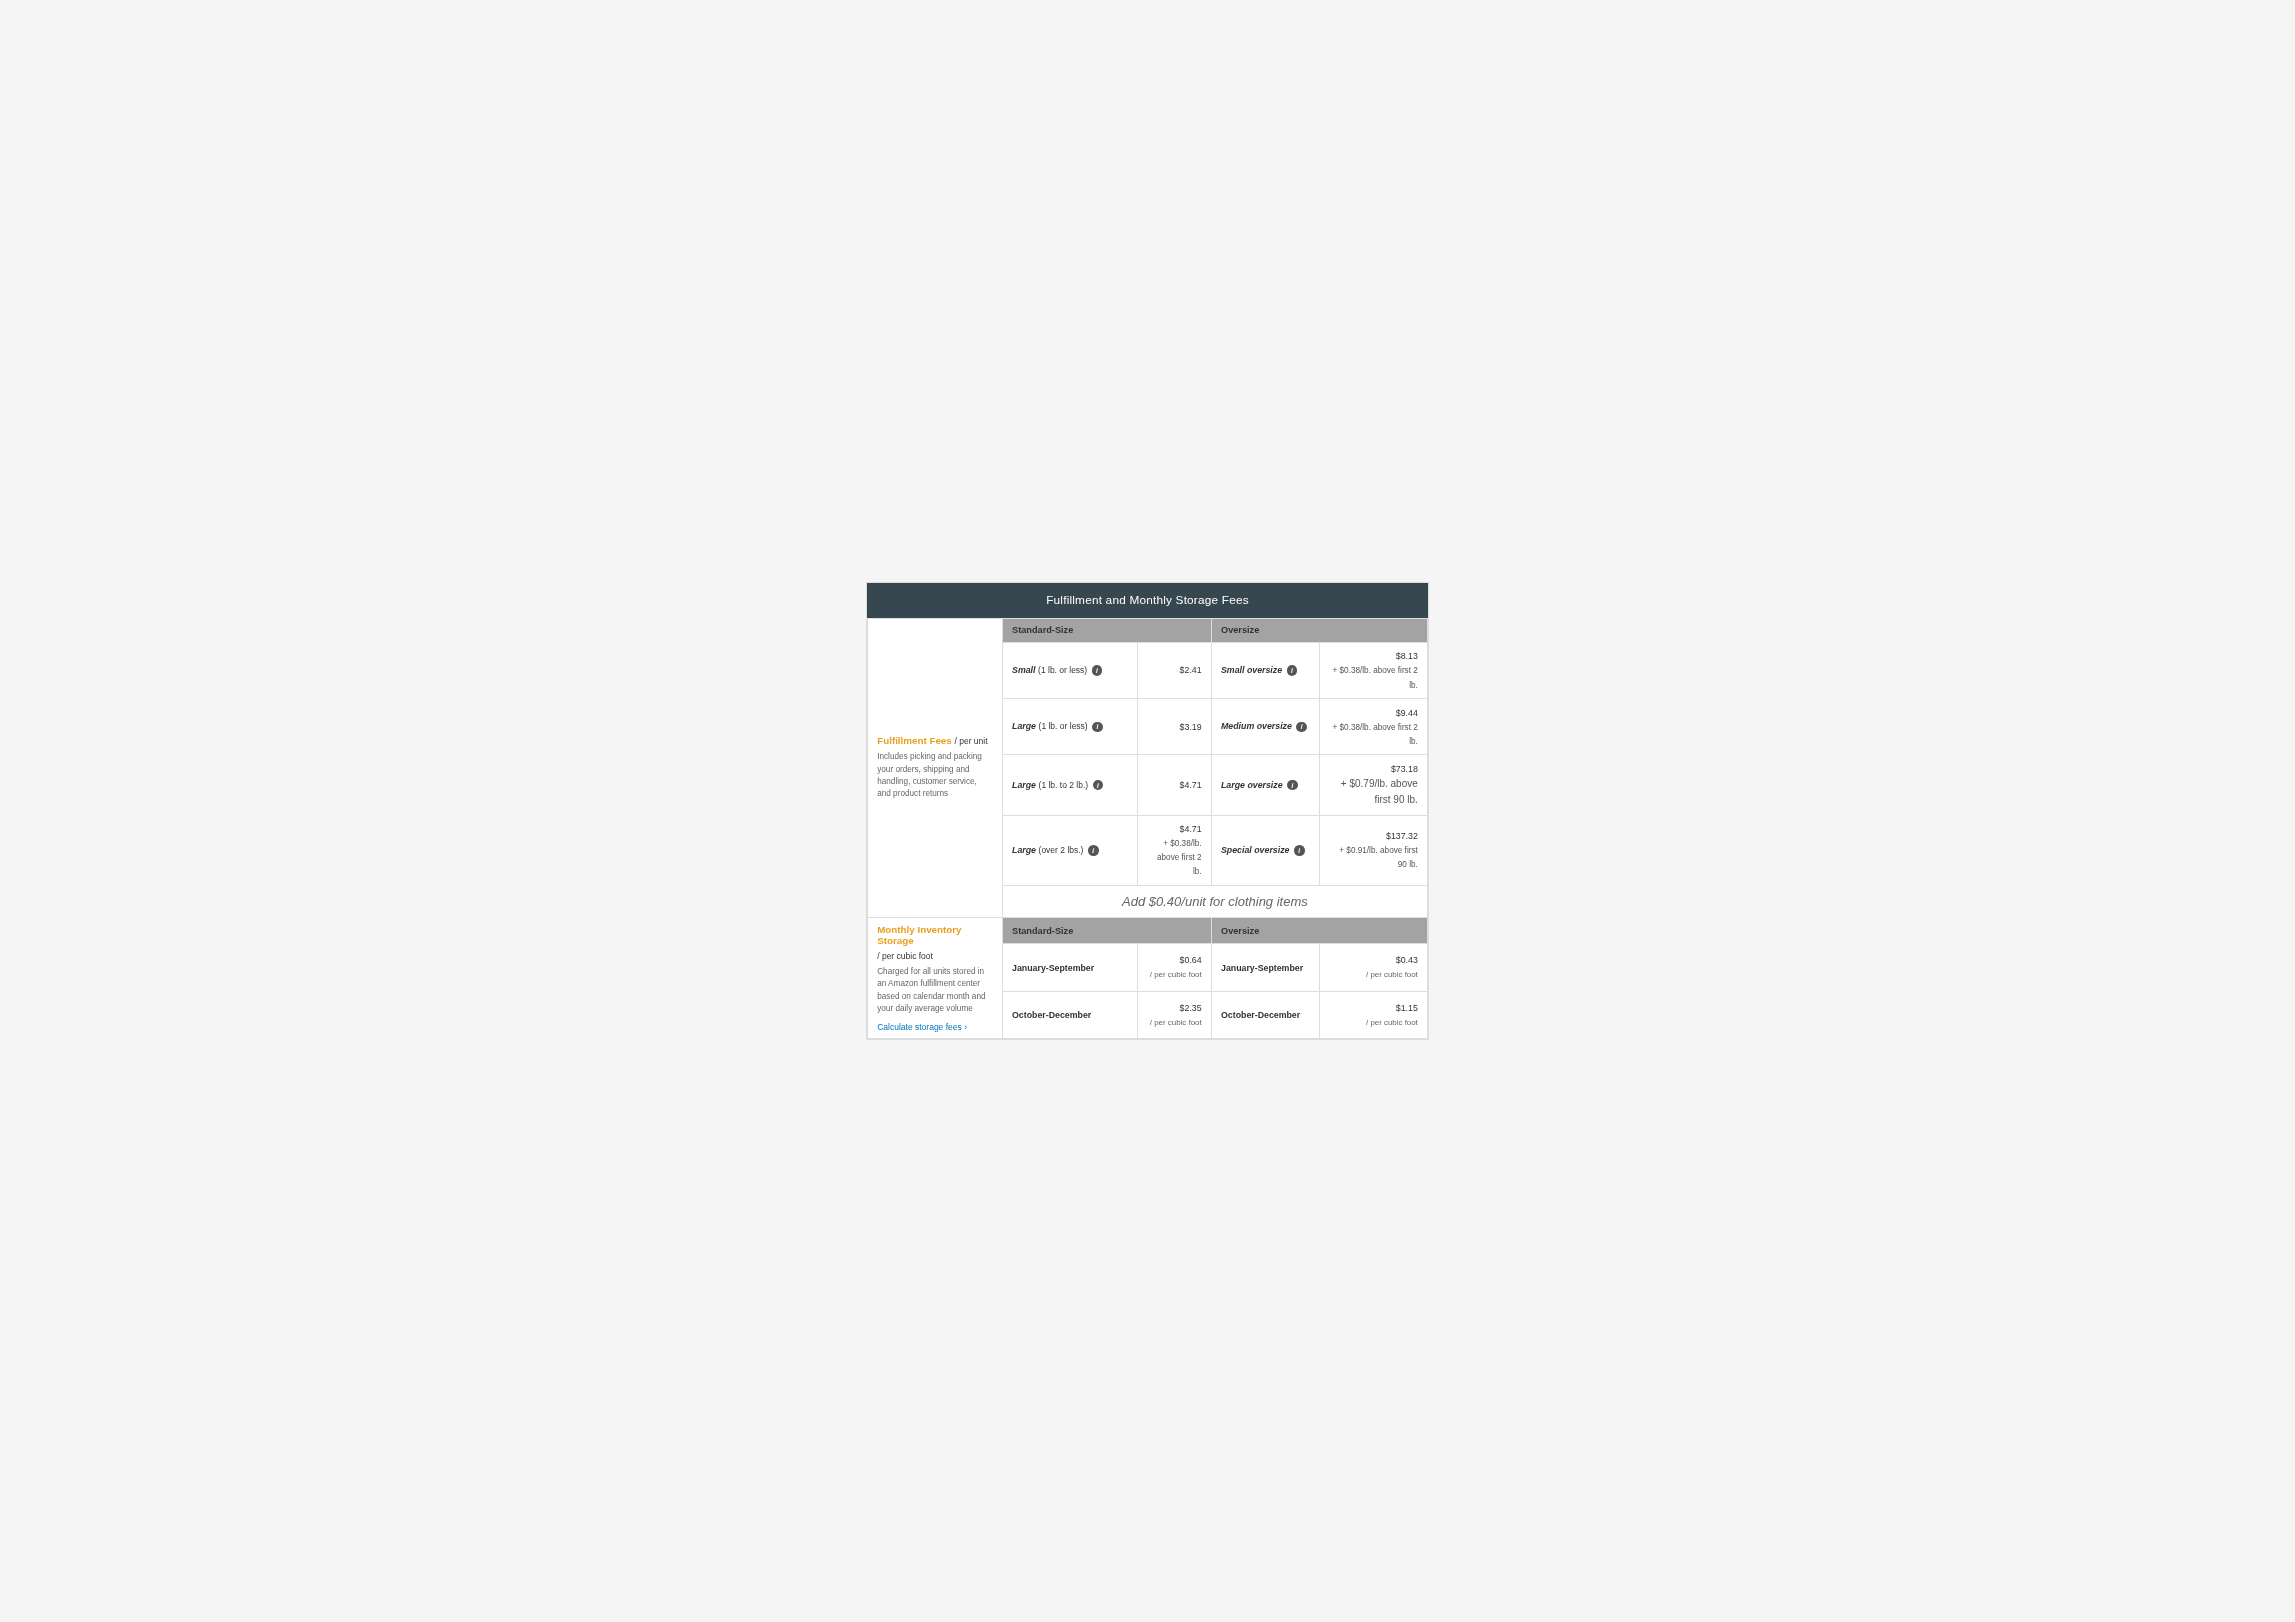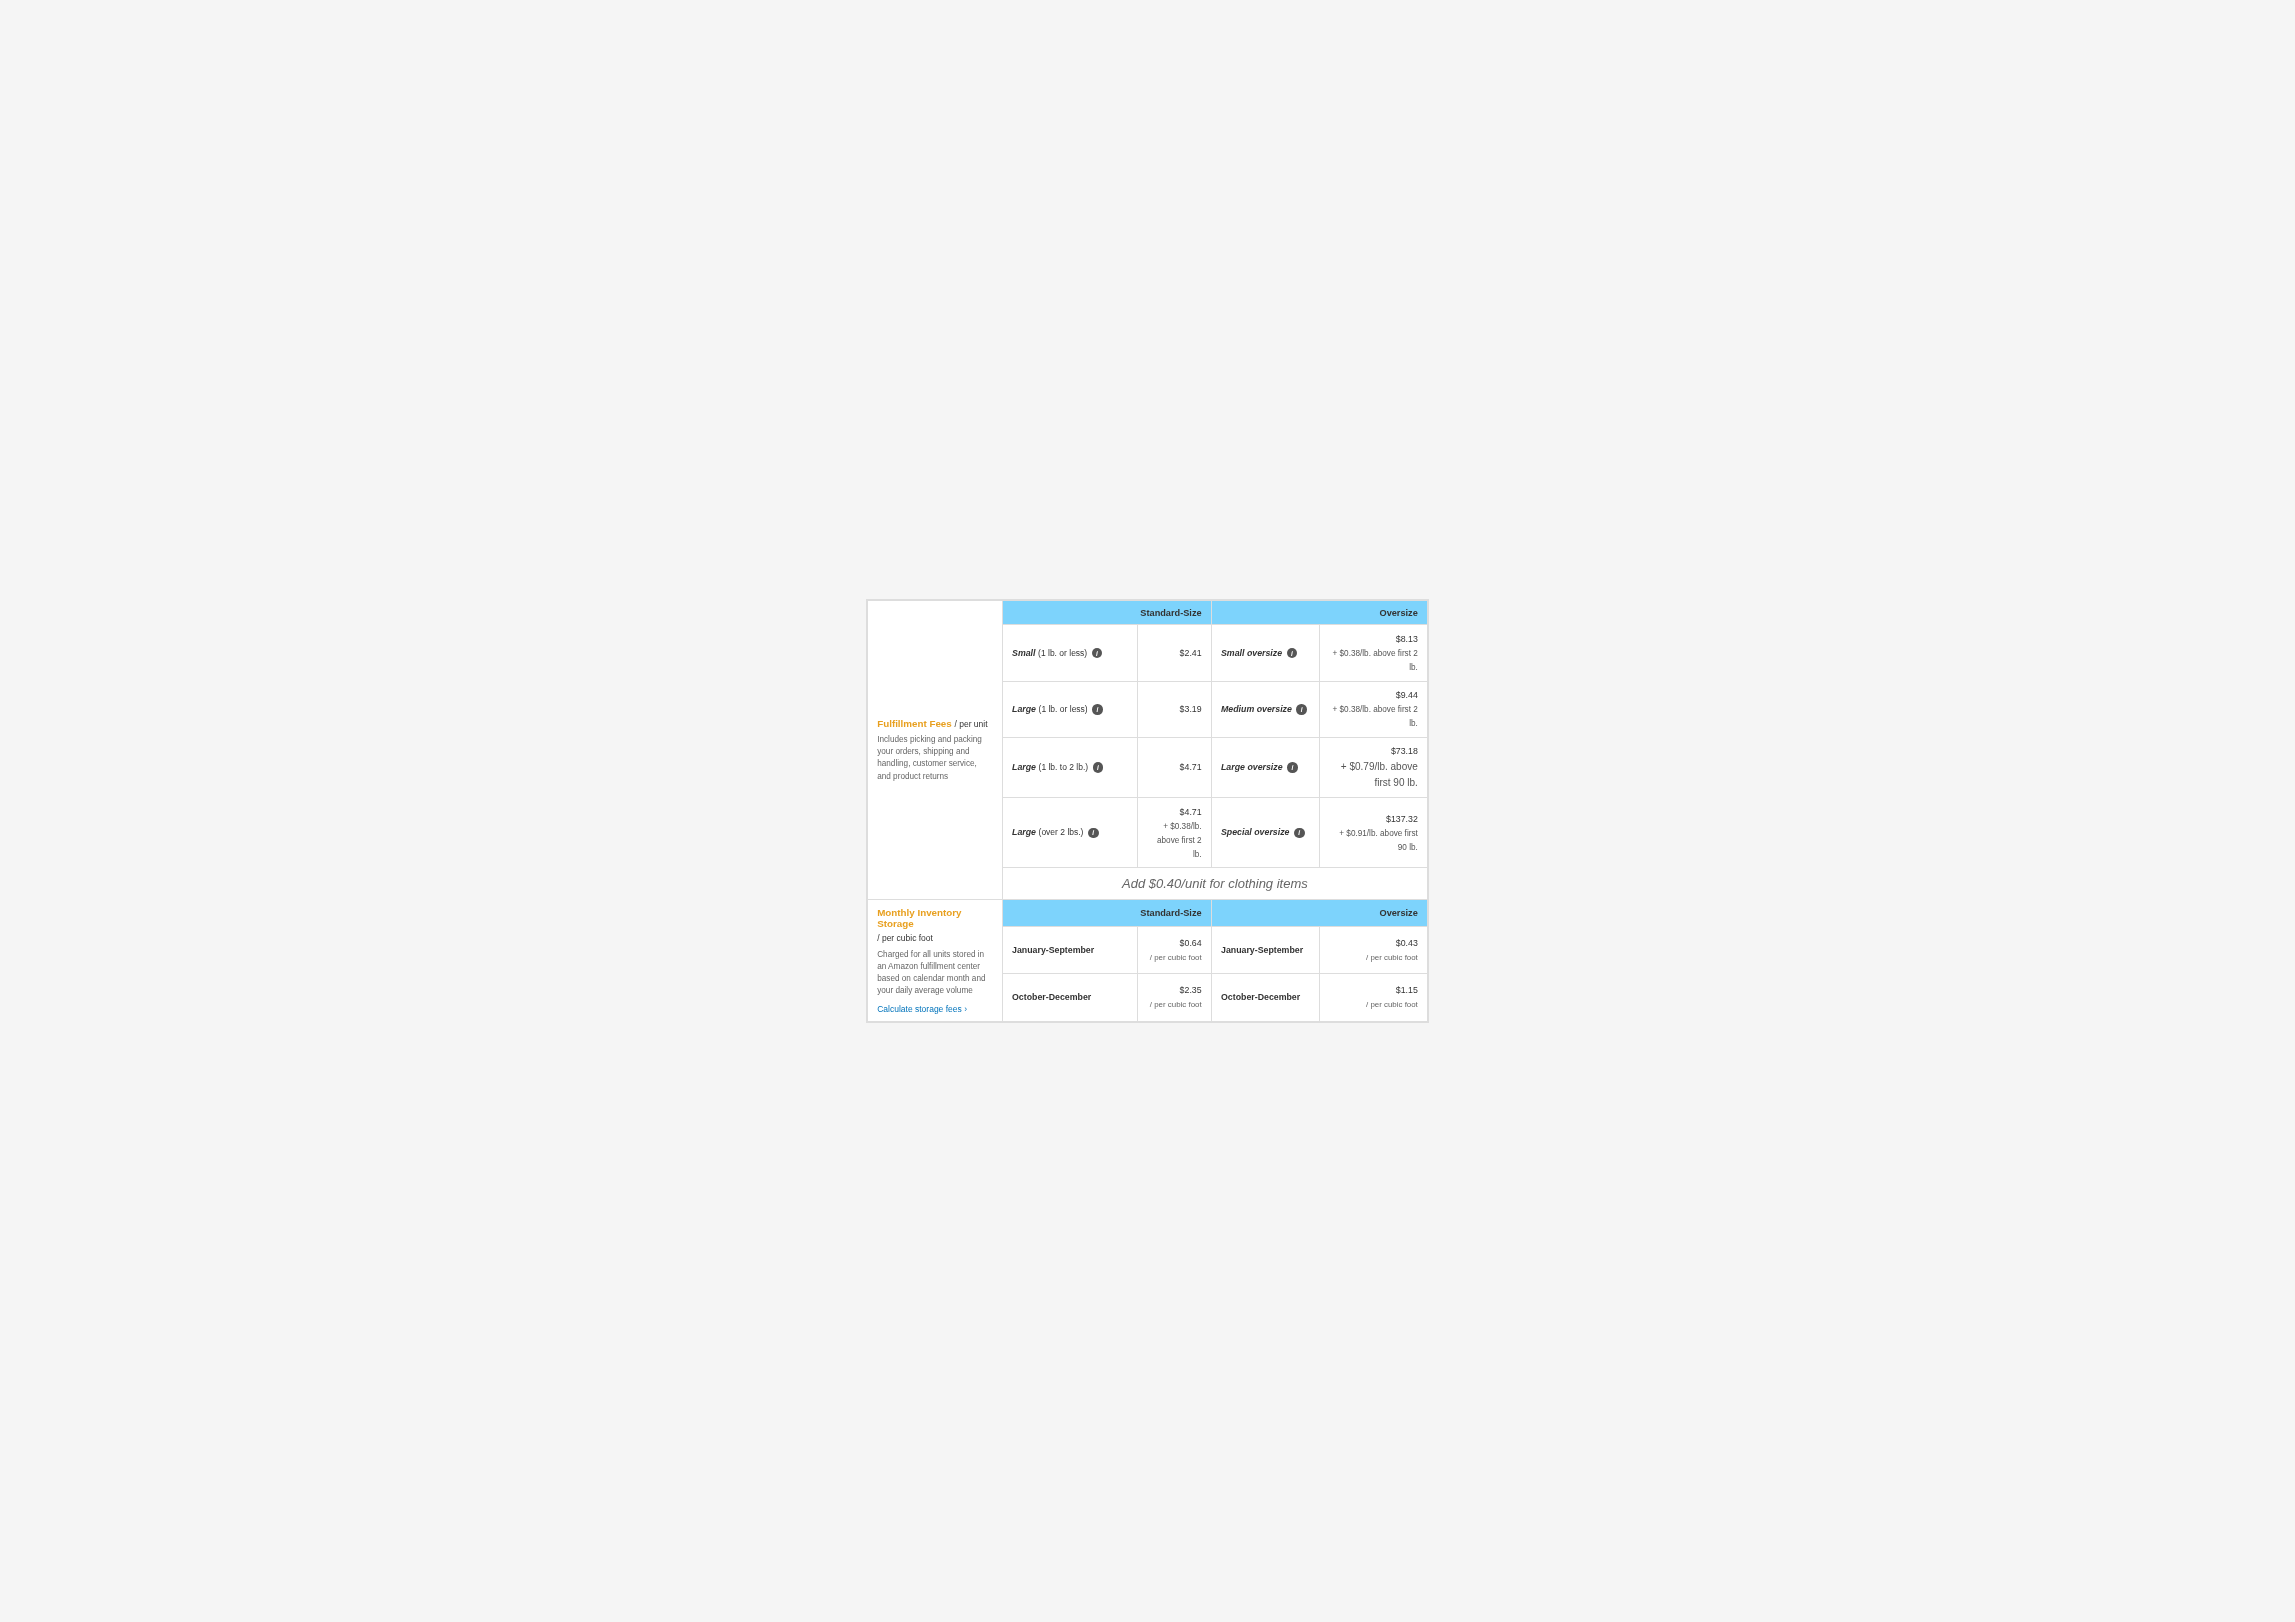--- a/index.html
+++ b/index.html
@@ -65,23 +65,23 @@
     }
     .section-label-link {
       color: #0073bb;
       font-size: 8.5px;
       margin-top: 6.5px;
       display: block;
       cursor: pointer;
       text-decoration: none;
     }
     .col-header {
-      background: #7dd3fc;
-      font-weight: bold;
-      text-align: right;
+      background: #a3a3a3;
+      font-weight: bold;
+      text-align: left;
       font-size: 9.2px;
       padding: 7.9px 9.2px;
       border: 0.7px solid #ddd;
     }
     .size-label {
       font-weight: bold;
       font-size: 8.8px;
       font-style: italic;
     }
     .size-sublabel {
@@ -129,20 +129,21 @@
       display: flex;
       flex-wrap: wrap;
       align-items: baseline;
       gap: 2px;
     }
   </style>
 </head>
 <body>
 
 <div class="container">
+  <div class="table-title">Fulfillment and Monthly Storage Fees</div>
 
   <table class="main-table">
     <tbody>
 
       <tr>
         <td class="section-label-cell" rowspan="6">
           <div class="section-label-title">
             <span>Fulfillment Fees</span>
             <span class="section-label-sub">/ per unit</span>
           </div>

